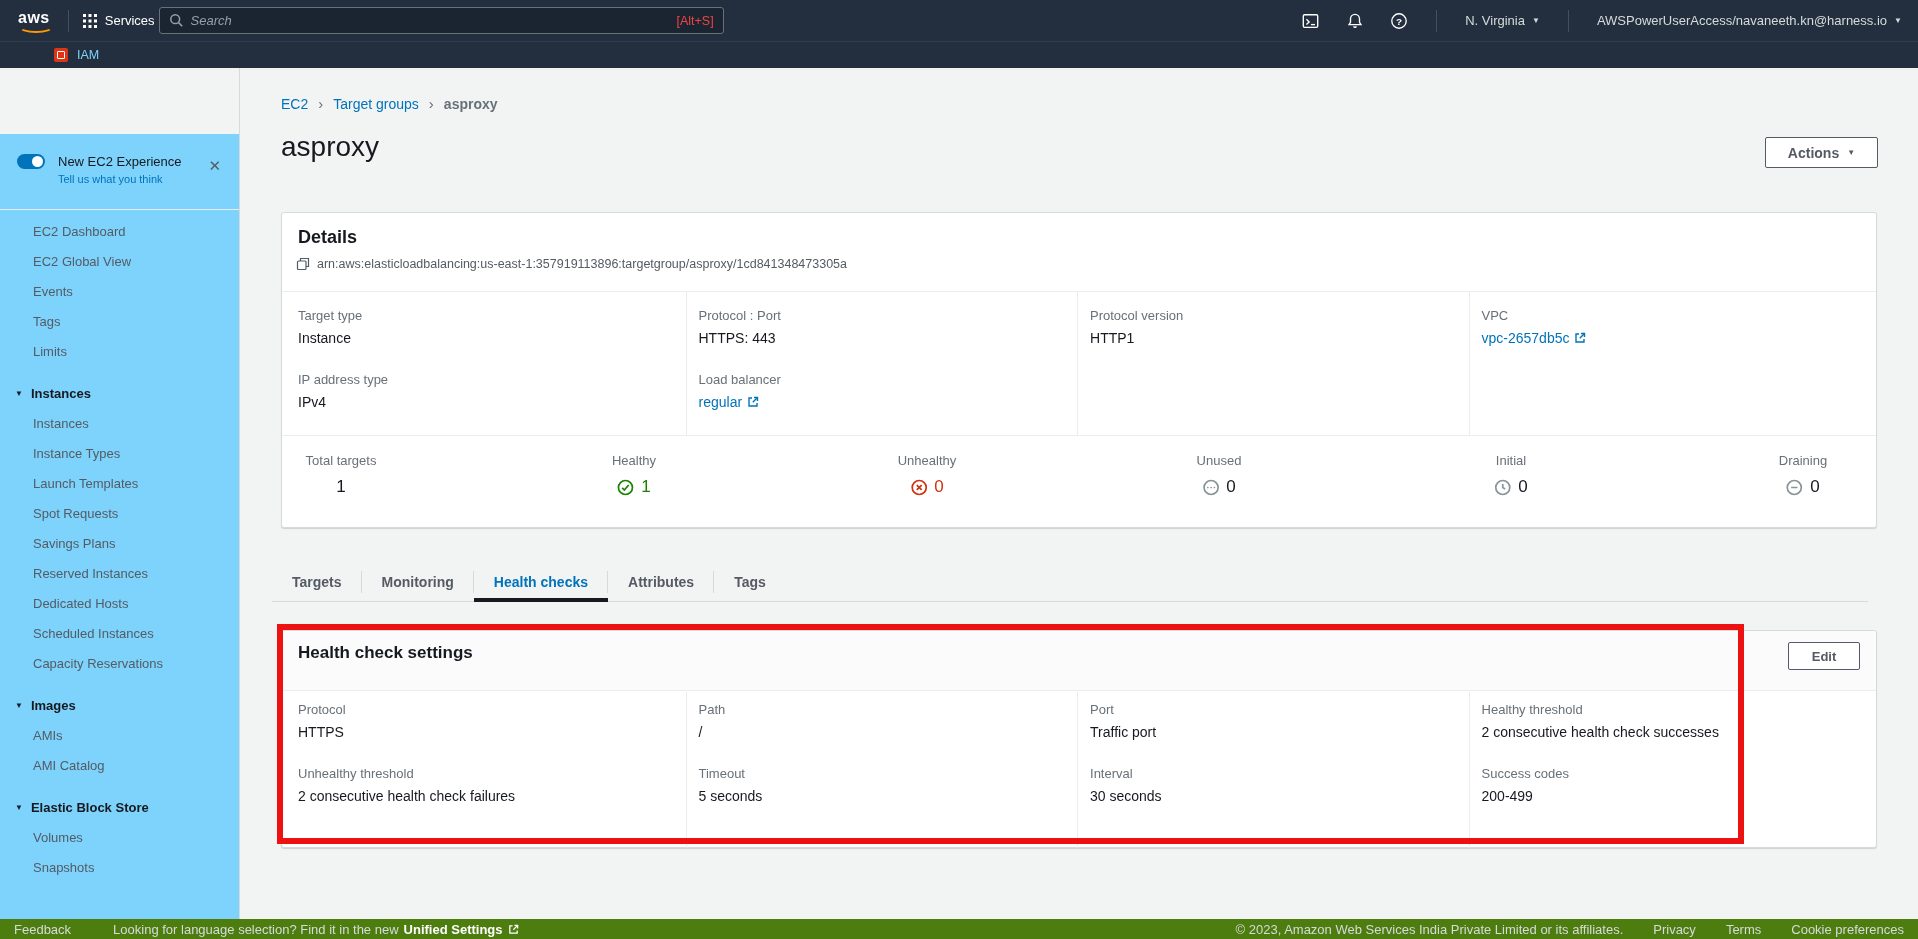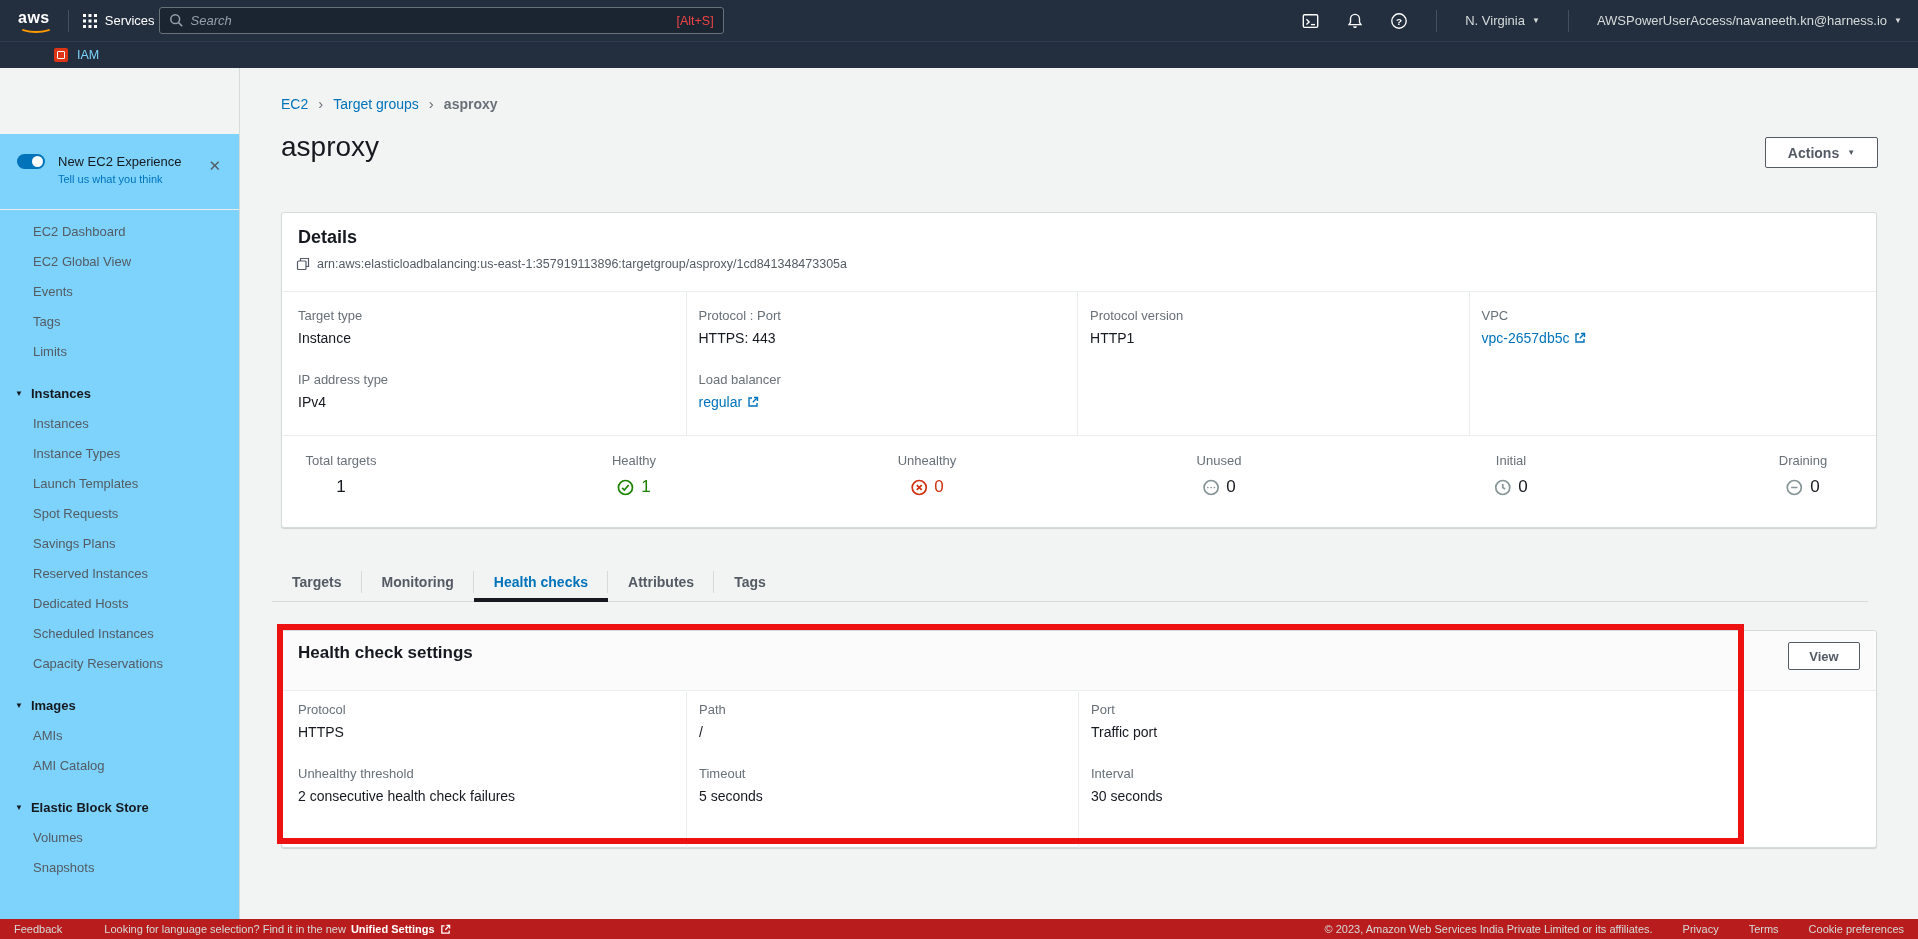--- a/index.html
+++ b/index.html
@@ -96,21 +96,21 @@
   
   .hc-card { top:630px; height:218px; }
   .hc-header { position:relative; height:60px; background:#fbfbfb; border-bottom:1px solid #eaeded; padding:12px 16px 0 16px; border-radius:3px 3px 0 0; }
   .hc-title { font-size:17px; font-weight:700; color:#16191f; }
   .edit-btn { position:absolute; right:16px; top:11px; width:72px; height:28px; font-size:13px; }
   .hc-grid { top:61px; height:156px; }
   .hc-grid .fcol { padding-top:10px; }
   
   .red-box { position:absolute; left:277px; top:624px; width:1467px; height:220px; border:6px solid #ee1111; z-index:20; pointer-events:none; }
   
-  .footer { position:absolute; left:0; bottom:0; width:1918px; height:20px; background:#b91c1c; display:flex; align-items:center; font-size:11px; color:#d5dbdb; z-index:30; }
+  .footer { position:absolute; left:0; bottom:0; width:1918px; height:20px; background:#4d7c0f; display:flex; align-items:center; font-size:13px; color:#d5dbdb; z-index:30; }
   .footer a { color:#d5dbdb; text-decoration:none; cursor:pointer; }
   .f-feedback { margin-left:14px; }
   .f-lang { margin-left:42px; display:flex; align-items:center; gap:5px; }
   .f-lang b { color:#fff; }
   .f-right { margin-left:auto; display:flex; align-items:center; gap:30px; margin-right:14px; }
   svg { display:block; }
 </style>
 </head>
 <body>
 
@@ -367,41 +367,47 @@
     <div class="tab">Monitoring</div>
     <div class="tab active">Health checks</div>
     <div class="tab">Attributes</div>
     <div class="tab">Tags</div>
   </div>
 
 <div class="card hc-card">
   <div class="hc-header">
     <div class="hc-title">Health check settings</div>
     <button class="btn edit-btn">
-      <span>View</span>
+      <span>Edit</span>
     </button>
   </div>
   <div class="fields-grid hc-grid" id="hc-grid">
       <div class="fcol">
         <div class="flabel">Protocol</div>
         <div class="fvalue">HTTPS</div>
         <div class="flabel">Unhealthy threshold</div>
         <div class="fvalue">2 consecutive health check failures</div>
       </div>
       <div class="fcol">
         <div class="flabel">Path</div>
         <div class="fvalue">/</div>
         <div class="flabel">Timeout</div>
         <div class="fvalue">5 seconds</div>
       </div>
       <div class="fcol">
         <div class="flabel">Port</div>
         <div class="fvalue">Traffic port</div>
         <div class="flabel">Interval</div>
         <div class="fvalue">30 seconds</div>
+      </div>
+      <div class="fcol">
+        <div class="flabel">Healthy threshold</div>
+        <div class="fvalue">2 consecutive health check successes</div>
+        <div class="flabel">Success codes</div>
+        <div class="fvalue">200-499</div>
       </div>
     </div>
 </div>
 
 <div class="red-box"></div>
 
 <div class="footer">
   <a class="f-feedback">Feedback</a>
   <div class="f-lang">
     <span>Looking for language selection? Find it in the new</span>

